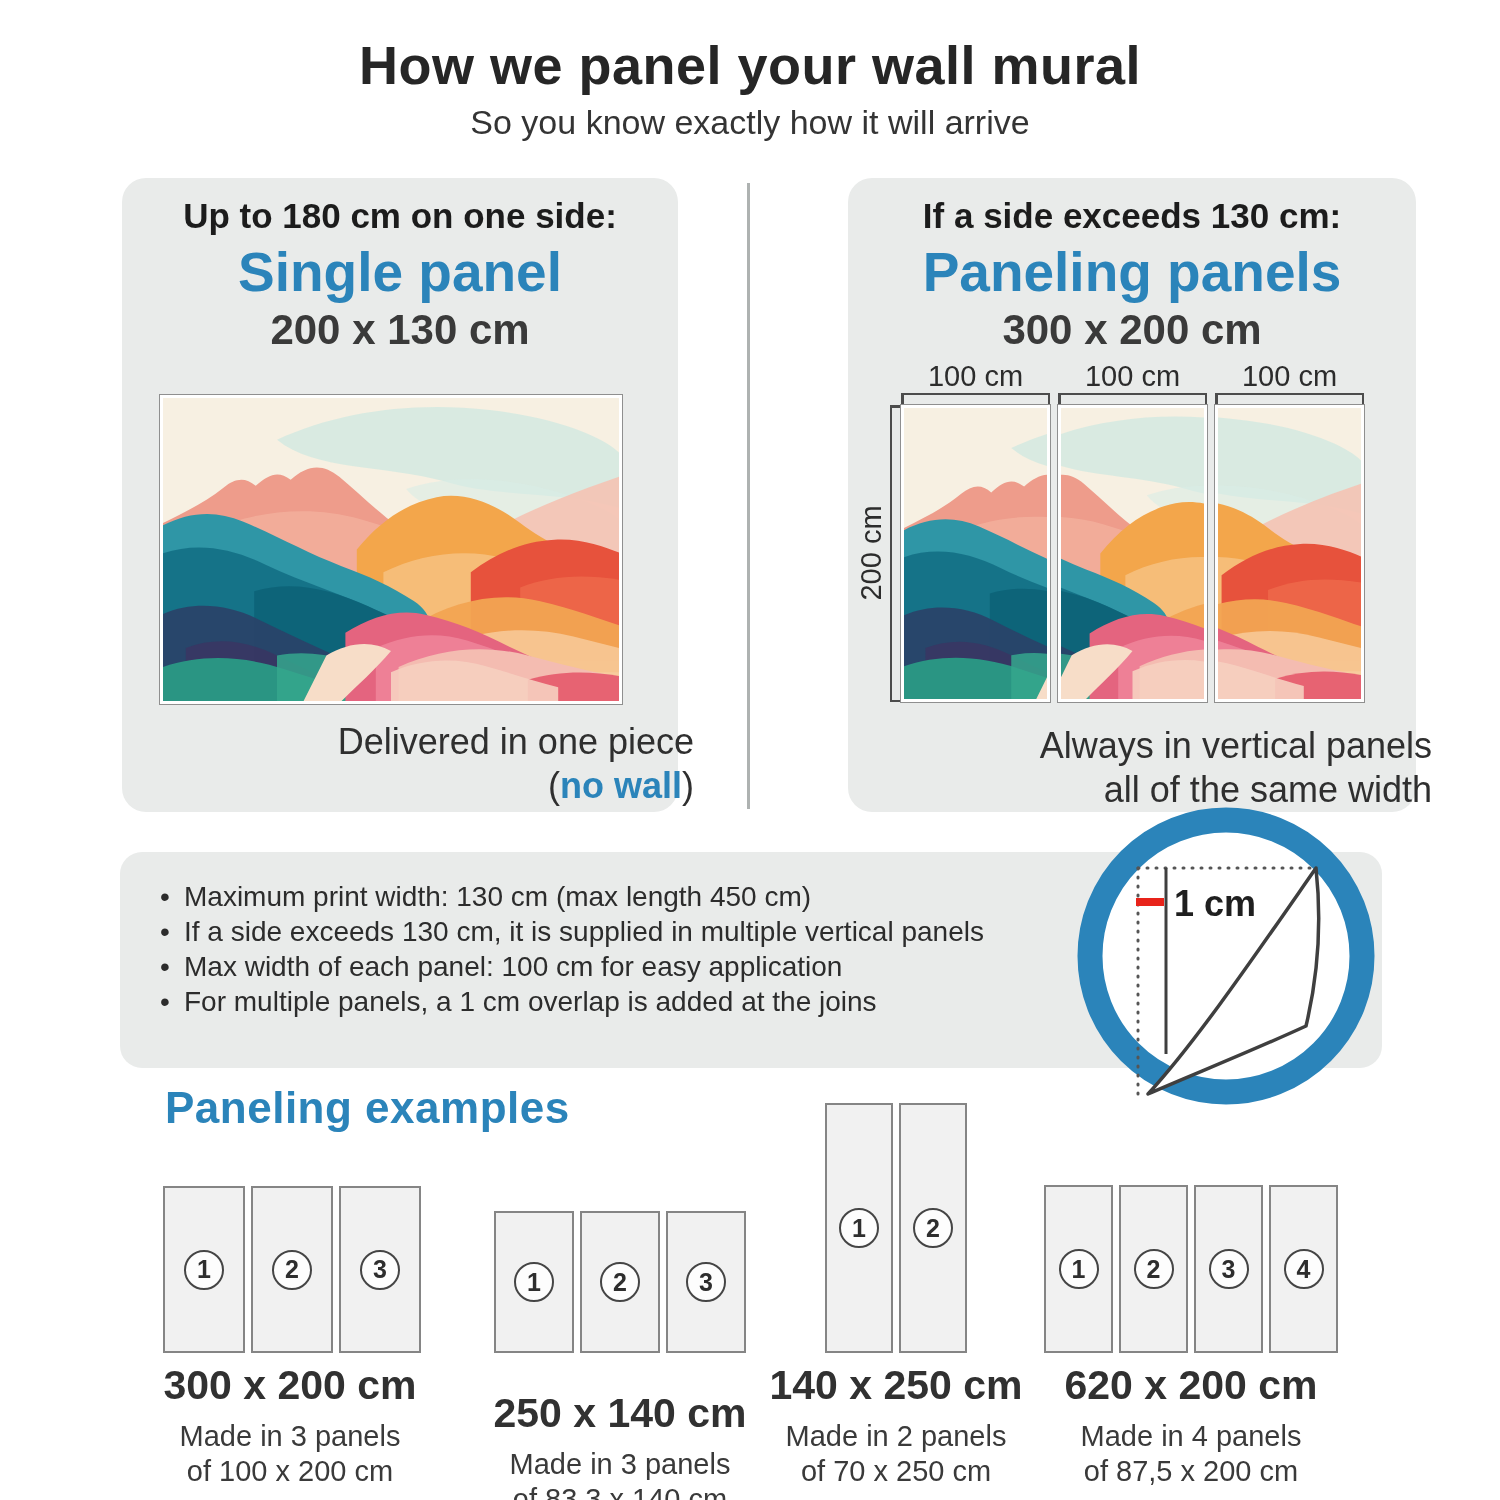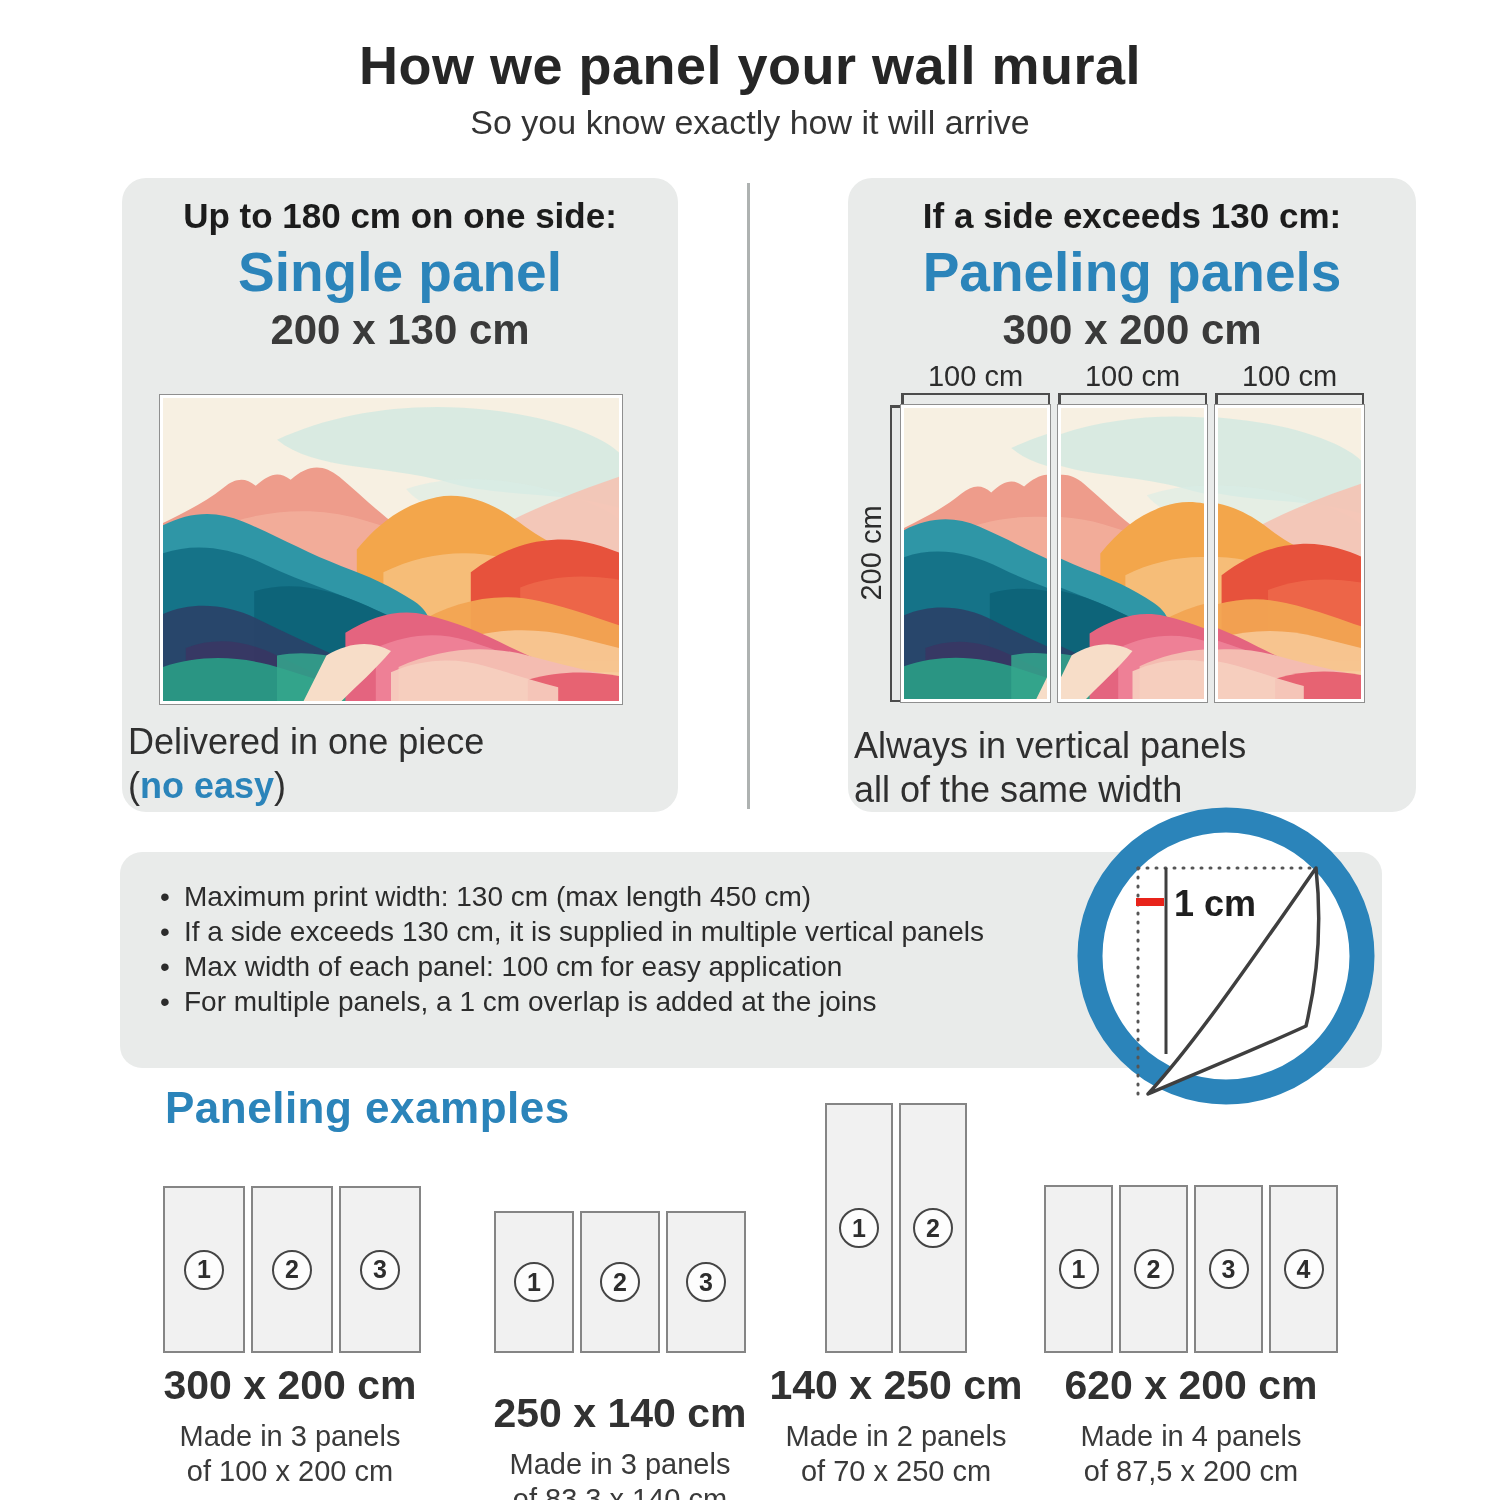--- a/index.html
+++ b/index.html
@@ -23,21 +23,21 @@
     border-radius:24px;
   }
   .card-left  { left:122px; width:556px; }
   .card-right { left:820px; width:568px;margin-left:28px; }
   .divider { position:absolute; left:747px; top:183px; width:3px; height:626px; background:var(--divider-gray,#aeb2b1); }
 
   .card .cond  { position:absolute; top:18px;  left:0; width:100%; text-align:center; font-size:35px; font-weight:700; color:#1c1c1c; }
   .card .ptype { position:absolute; top:62px;  left:0; width:100%; text-align:center; font-size:55px; font-weight:800; color:var(--accent-blue,#2b84ba); }
   .card .psize { position:absolute; top:128px; left:0; width:100%; text-align:center; font-size:42px; font-weight:700; color:#3a3a3a; }
 
-  .caption { position:absolute; top:542px; left:6px; width:100%; text-align:left; font-size:36px; font-weight:500; color:#2f2f2f; line-height:44px; }
+  .caption { position:absolute; top:542px; left:16px; width:100%; text-align:right; font-size:36px; font-weight:500; color:#2f2f2f; line-height:44px; }
   .caption .hl { color:var(--accent-blue,#2b84ba); font-weight:700; }
 
   
   .mural-frame {
     position:absolute; background:#fff; border:3px solid #fff; outline:1px solid #8f8f8f;
   }
   .mural-frame svg { display:block; width:100%; height:100%; }
   .single-mural { left:38px; top:217px; width:462px; height:309px; }
   .r-panel { top:227px; width:149px; height:297px; }
   .r-panel.p1 { left:53px; } .r-panel.p2 { left:210px; } .r-panel.p3 { left:367px; }
@@ -129,21 +129,21 @@
     <div class="cond">Up to 180 cm on one side:</div>
     <div class="ptype">Single panel</div>
     <div class="psize">200 x 130 cm</div>
     <div class="mural-frame single-mural">
       <svg viewBox="0 0 600 400" preserveAspectRatio="none">
           <use href="#muralArt"></use>
         </svg>
     </div>
     <div class="caption">
       <div>Delivered in one piece</div>
-      <div><span>(</span><span class="hl">no easy</span><span>)</span></div>
+      <div><span>(</span><span class="hl">no wall</span><span>)</span></div>
     </div>
   </div>
 
   <div class="divider"></div>
 
   <div class="card card-right">
     <div class="cond">If a side exceeds 130 cm:</div>
     <div class="ptype">Paneling panels</div>
     <div class="psize">300 x 200 cm</div>
 

